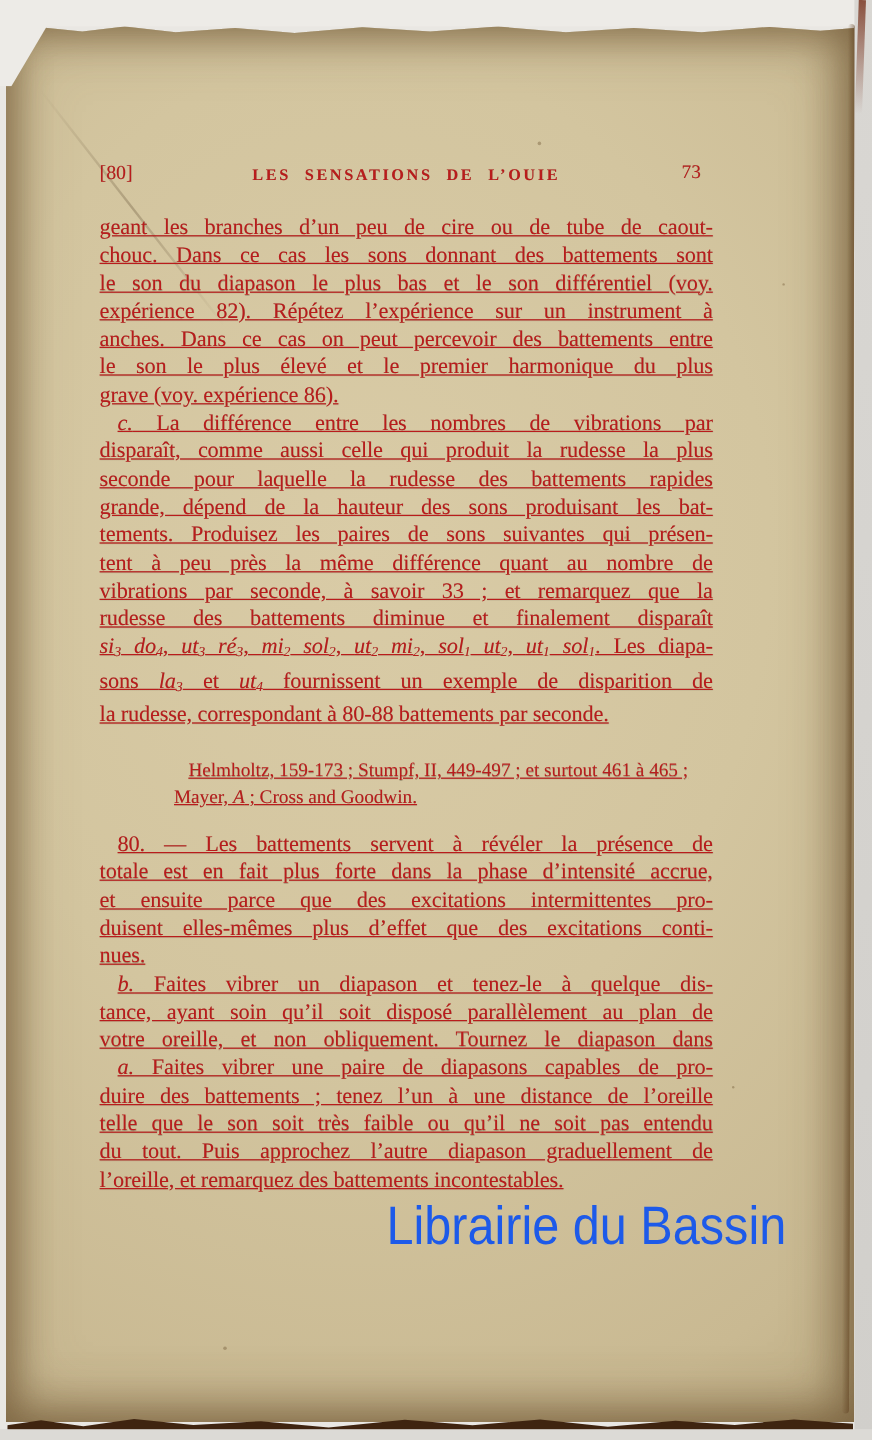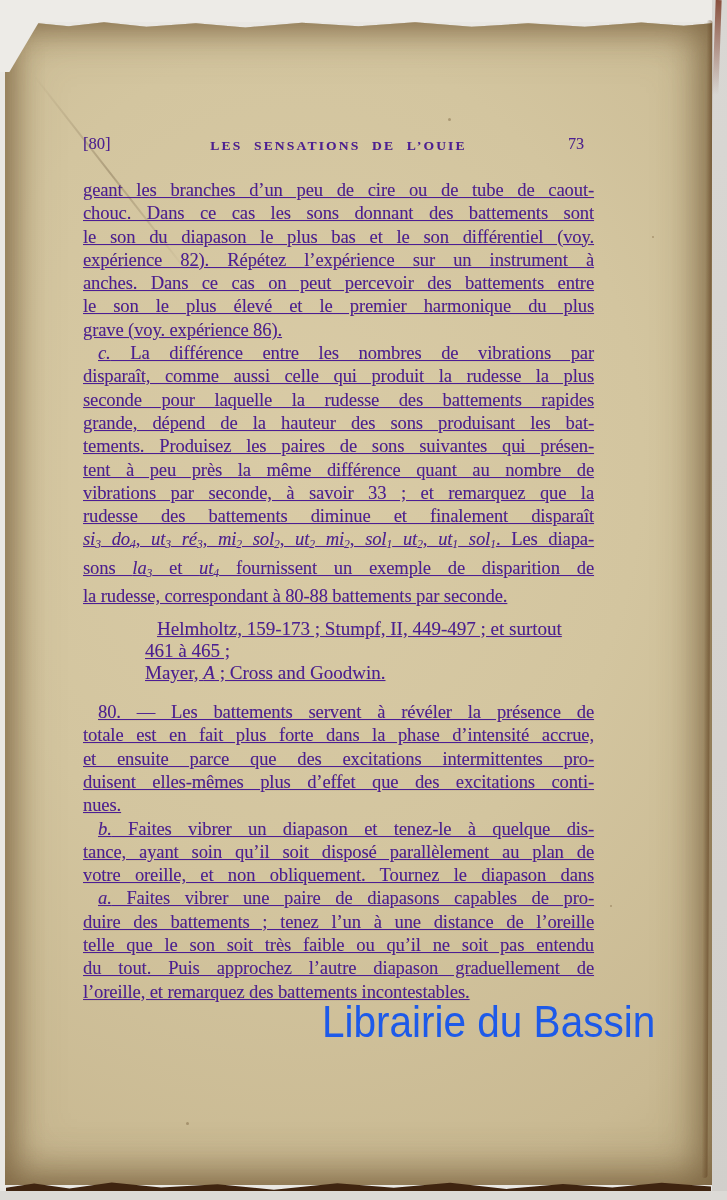--- a/index.html
+++ b/index.html
@@ -35,37 +35,37 @@
          63% 36%,71% 68%,79% 42%,86% 60%,93% 36%,100% 55%,100% 100%,0 100%);}
   .edge-right-line{position:absolute;left:704px;top:20px;width:6px;height:1158px;z-index:2;
        background:linear-gradient(to right,rgba(0,0,0,0),rgba(92,60,28,.5));
        transform:rotate(.25deg);border-radius:3px;}
   .edge-top-right{position:absolute;left:714px;top:0;width:6px;height:95px;z-index:2;
        background:linear-gradient(to bottom,rgba(110,35,12,.75),rgba(110,35,12,0));transform:rotate(2deg);}
   .speck{position:absolute;border-radius:50%;background:rgba(110,85,50,.4);z-index:2;}
 
   
   .content{position:absolute;left:0;top:0;width:727px;height:1200px;z-index:4;
-       color:#4c1d95;text-shadow:.2px .2px 0 rgba(71,62,47,.35);}
+       color:#b91c1c;text-shadow:.2px .2px 0 rgba(71,62,47,.35);}
   .pagehead{position:absolute;left:83px;top:134px;width:511px;height:26px;}
   .secref{position:absolute;left:0;top:0;font-size:16.5px;}
   .runtitle{position:absolute;left:50%;top:4px;transform:translateX(-50%);
        font-size:13.5px;letter-spacing:2.2px;word-spacing:6px;white-space:nowrap;font-weight:bold;}
   .pageno{position:absolute;right:10px;top:1px;font-size:16px;}
 
   .bodytext{position:absolute;left:83px;top:179px;width:511px;
        font-size:18.5px;line-height:23.3px;letter-spacing:-0.1px;}
   .para{margin:0;text-decoration:underline;}
   .line{min-height:23.3px;}
   .jl{text-align:justify;text-align-last:justify;}
   .para.indent .line:first-child,
   .para.section .line:first-child{text-indent:15px;}
   .para.section{margin-top:17px;}
-  .para.footnote{margin-top:10px;margin-left:62px;width:448px;
-       font-size:19px;line-height:22px;letter-spacing:0;}
+  .para.footnote{margin-top:24px;margin-left:62px;width:448px;
+       font-size:16px;line-height:22px;letter-spacing:0;}
   .para.footnote .line{min-height:22px;}
   .para.footnote .line:first-child{text-indent:12px;}
   .it{font-style:italic;}
   .sb{font-size:62%;vertical-align:-0.25em;letter-spacing:0;}
 
   .watermark{position:absolute;left:322px;top:999px;z-index:5;
        font-family:"Liberation Sans","DejaVu Sans",sans-serif;
        font-size:45px;line-height:1;white-space:nowrap;
        transform:scaleX(.9);transform-origin:left top;}
 </style>

